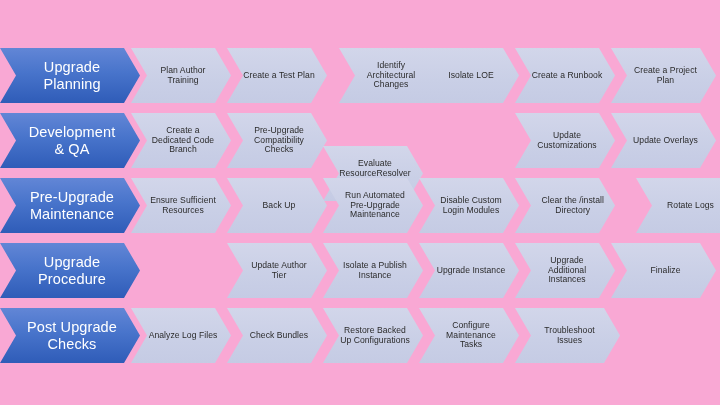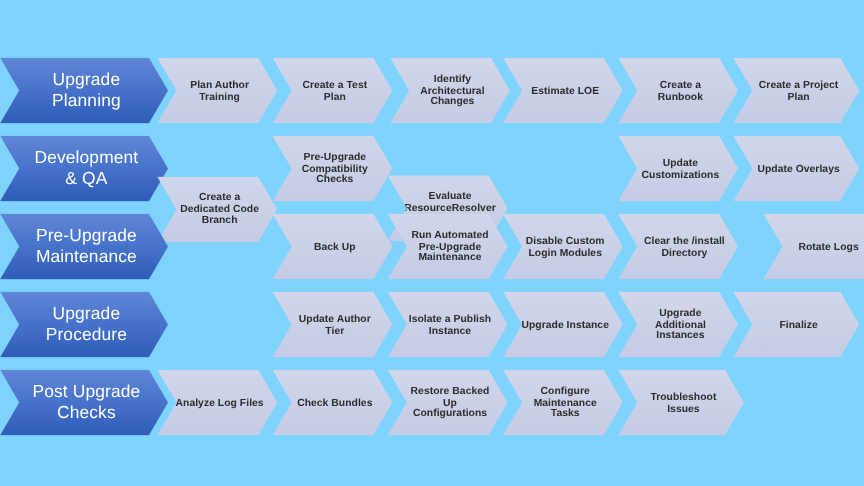--- a/index.html
+++ b/index.html
@@ -13,21 +13,21 @@
     font-family: "Liberation Sans", sans-serif;
     overflow: hidden;
     position: relative;
   }
   #canvas {
     position: absolute;
     left: 0;
     top: 0;
     width: 720px;
     height: 405px;
-    background: #7dd3fc;
+    background: #f9a8d4;
   }
   .row {
     position: absolute;
     left: 0;
     height: 55px;
     width: 720px;
   }
   .row-1 { top: 48px; }
   .row-2 { top: 113px; }
   .row-3 { top: 178px; }
@@ -62,63 +62,62 @@
     padding-left: 14px;
     padding-right: 10px;
     letter-spacing: 0.1px;
   }
   .step .chev-label {
     color: #2b2b2b;
     font-size: 8.6px;
     padding-left: 15px;
     padding-right: 11px;
     letter-spacing: 0.05px;
-    font-weight: bold;
   }
 </style>
 </head>
 <body>
 
 <div id="canvas">
 
   <div class="row row-1">
     <div class="chev head" style="left:0px; width:140px;">
       <span class="chev-label">Upgrade
 Planning</span>
     </div>
     <div class="chev step" style="left:131px; width:100px;">
       <span class="chev-label">Plan Author
 Training</span>
     </div>
     <div class="chev step" style="left:227px; width:100px;">
       <span class="chev-label">Create a Test Plan</span>
     </div>
-    <div class="chev step" style="left:325px; width:100px;align-items:center;">
+    <div class="chev step" style="left:339px; width:100px;align-items:center;">
       <span class="chev-label">Identify
 Architectural
 Changes</span>
     </div>
     <div class="chev step" style="left:419px; width:100px;">
-      <span class="chev-label">Estimate LOE</span>
+      <span class="chev-label">Isolate LOE</span>
     </div>
     <div class="chev step" style="left:515px; width:100px;align-items:center;">
       <span class="chev-label">Create a Runbook</span>
     </div>
     <div class="chev step" style="left:611px; width:105px;">
       <span class="chev-label">Create a Project
 Plan</span>
     </div>
   </div>
 
   <div class="row row-2">
     <div class="chev head" style="left:0px; width:140px;align-items:center;">
       <span class="chev-label">Development
 &amp; QA</span>
     </div>
-    <div class="chev step" style="left:131px; width:100px;margin-top:34px;">
+    <div class="chev step" style="left:131px; width:100px;">
       <span class="chev-label">Create a
 Dedicated Code
 Branch</span>
     </div>
     <div class="chev step" style="left:227px; width:100px;">
       <span class="chev-label">Pre-Upgrade
 Compatibility
 Checks</span>
     </div>
     <div class="chev step" style="left:323px; width:100px;margin-top:33px;">
@@ -133,20 +132,24 @@
     <div class="chev step" style="left:611px; width:105px;">
       <span class="chev-label">Update Overlays</span>
     </div>
   </div>
 
   <div class="row row-3">
     <div class="chev head" style="left:0px; width:140px;">
       <span class="chev-label">Pre-Upgrade
 Maintenance</span>
     </div>
+    <div class="chev step" style="left:131px; width:100px;">
+      <span class="chev-label">Ensure Sufficient
+Resources</span>
+    </div>
     <div class="chev step" style="left:227px; width:100px;">
       <span class="chev-label">Back Up</span>
     </div>
     <div class="chev step" style="left:323px; width:100px;">
       <span class="chev-label">Run Automated
 Pre-Upgrade
 Maintenance</span>
     </div>
     <div class="chev step" style="left:419px; width:100px;">
       <span class="chev-label">Disable Custom

